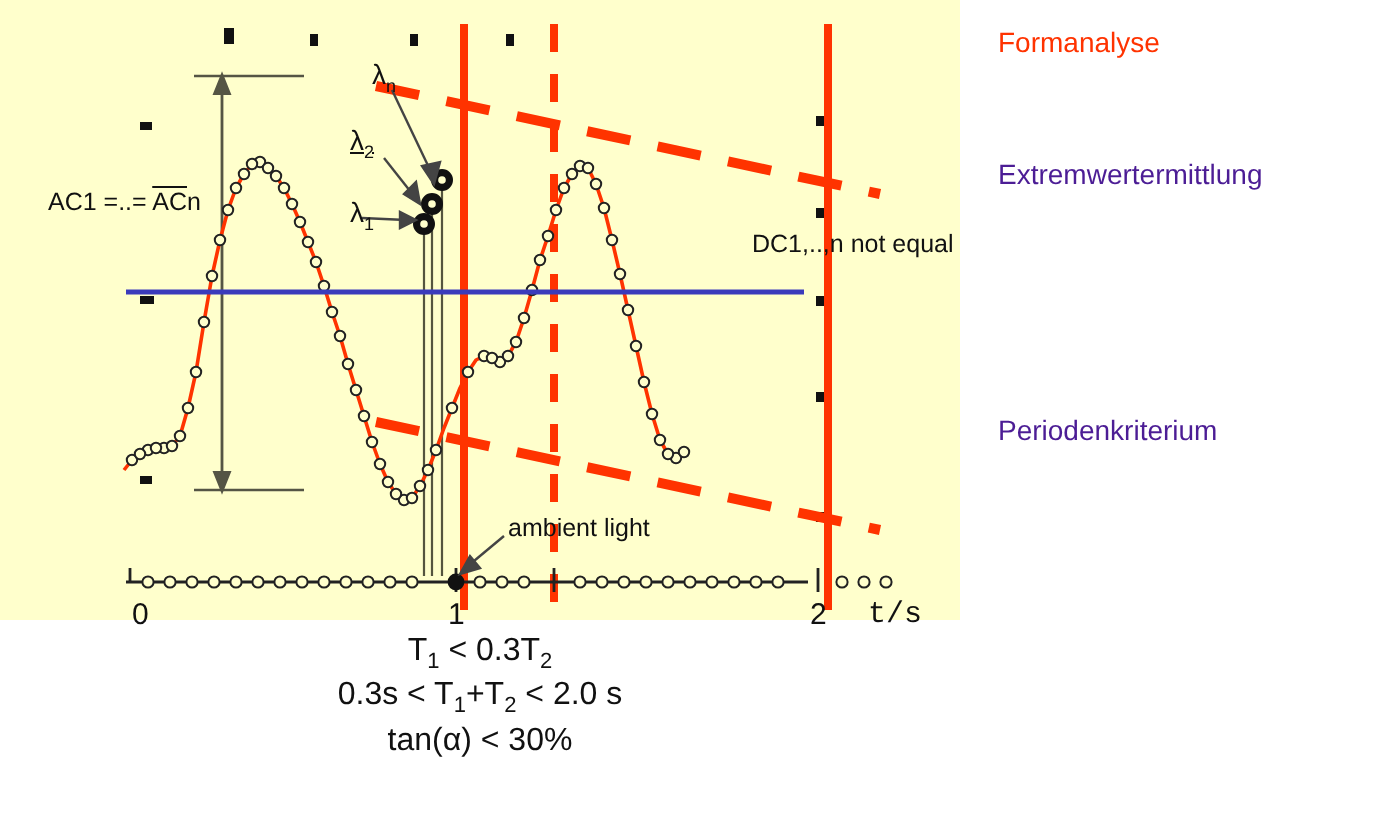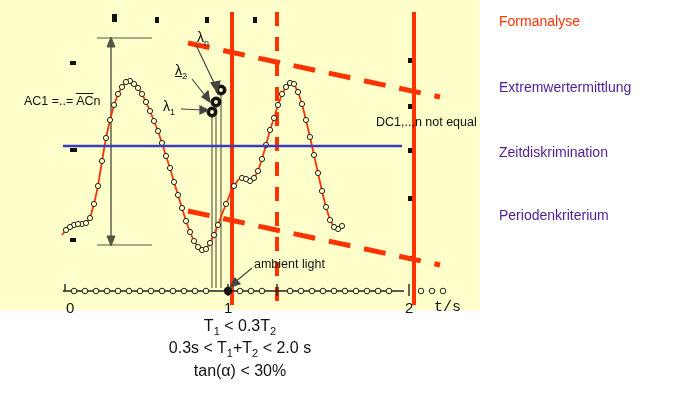--- a/index.html
+++ b/index.html
@@ -261,43 +261,42 @@
   </svg>
 
   <div class="ann" style="left:24px;top:95px;">
     <span>AC1 =..= </span><span class="overline">AC</span><span>n</span>
   </div>
 
   <div class="ann" style="left:376px;top:116px;">DC1,..,n not equal</div>
 
   <div class="ann" style="left:254px;top:258px;">ambient light</div>
 
-  <div class="lam" style="left:197px;top:30px;">
+  <div class="lam" style="left:186px;top:30px;">
     <span>λ</span><sub>n</sub>
   </div>
   <div class="lam" style="left:175px;top:63px;text-decoration:underline;">
     <span>λ</span><sub>2</sub>
   </div>
-  <div class="lam" style="left:163px;top:99px;">
+  <div class="lam" style="left:175px;top:99px;">
     <span>λ</span><sub>1</sub>
   </div>
 
   <div class="axlab" style="left:66px;top:300px;">0</div>
   <div class="axlab" style="left:224px;top:300px;">1</div>
   <div class="axlab" style="left:405px;top:300px;">2</div>
   <div class="axlab" style="left:434px;top:300px;font-family:Liberation Mono, monospace;">t/s</div>
 
   <div class="formula-block">
     <div>
       <span>T</span><sub>1</sub><span> &lt; 0.3T</span><sub>2</sub>
     </div>
     <div>
       <span>0.3s &lt; T</span><sub>1</sub><span>+T</span><sub>2</sub><span> &lt; 2.0 s</span>
     </div>
     <div>tan(α) &lt; 30%</div>
   </div>
 
   <div class="side-label accent" style="left:499px;top:14px;">Formanalyse</div>
   <div class="side-label blue" style="left:499px;top:80px;">Extremwertermittlung</div>
-  <div class="side-label blue" style="left:499px;top:145px;">Zeitdiskrimination</div>
   <div class="side-label blue" style="left:499px;top:208px;">Periodenkriterium</div>
 
 </div>
 
 </body></html>

